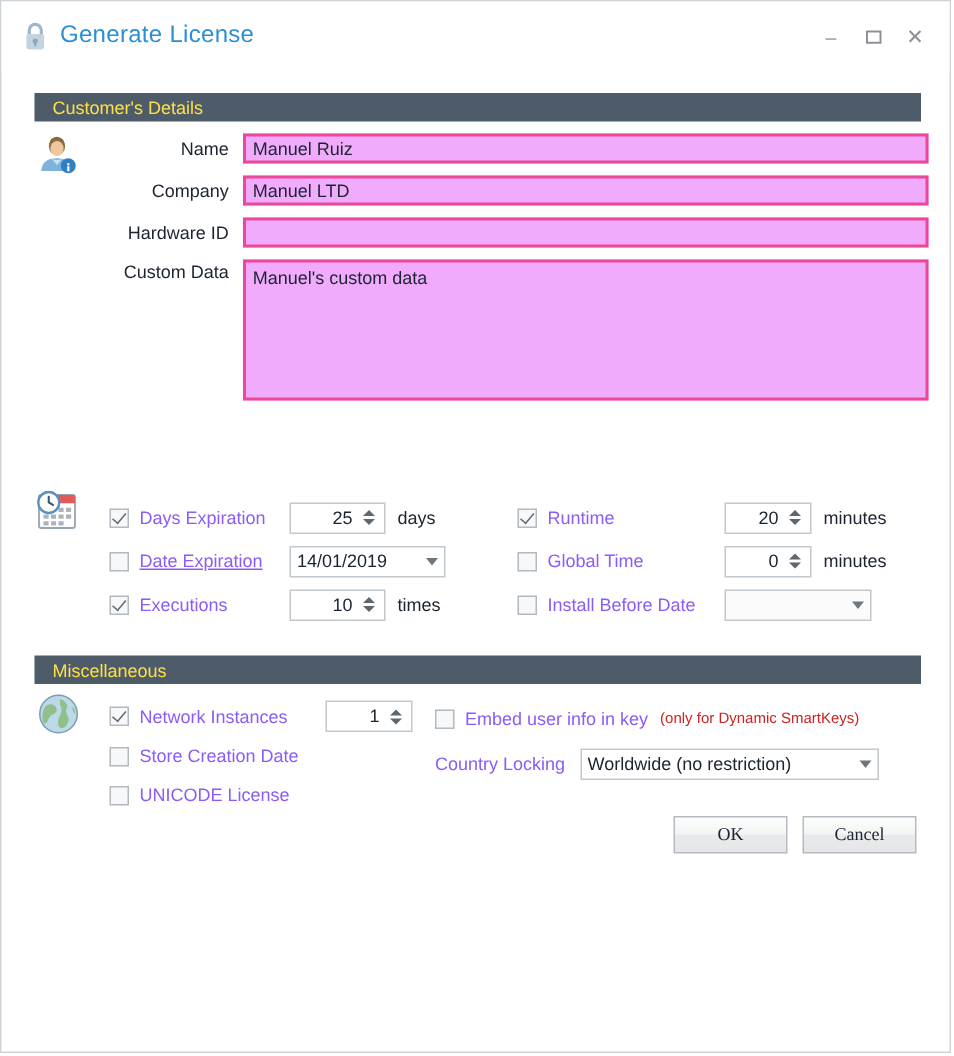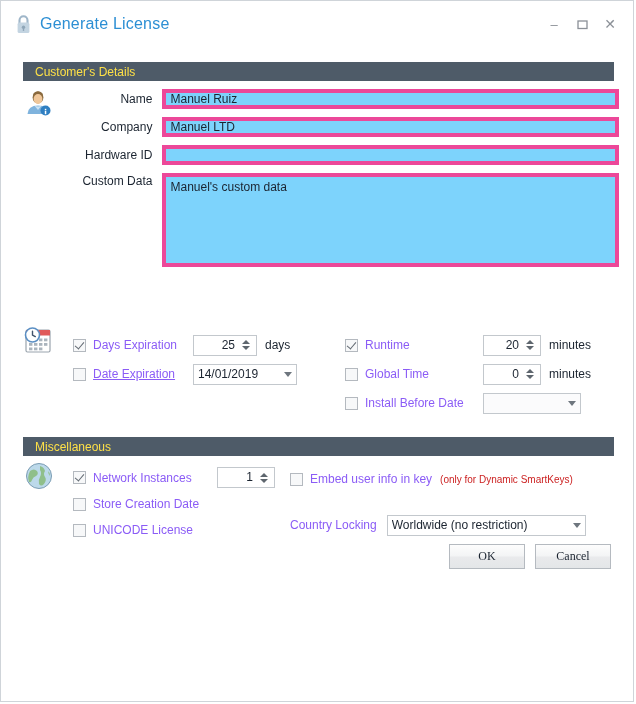--- a/index.html
+++ b/index.html
@@ -95,22 +95,22 @@
     text-align: right;
     padding-right: 10px;
     color: #1b2430;
     font-size: 12px;
     box-sizing: border-box;
   }
   input.text-input, textarea.text-input {
     font-family: "Liberation Sans", sans-serif;
     font-size: 12px;
     color: #1b2430;
-    border: 4px solid #ec4899;
-    background: #7dd3fc;
+    border: 2px solid #ec4899;
+    background: #f0abfc;
     box-sizing: border-box;
     padding: 1px 4px;
     outline: none;
   }
   input.text-input { height: 20px; width: 459px; }
   textarea.text-input {
     width: 459px;
     height: 94px;
     resize: none;
     padding: 3px 4px;
@@ -333,20 +333,32 @@
       <span class="unit">days</span>
     </div>
     <div class="cbx-row" style="height:32px;">
       <span class="cbx"></span>
       <span class="cbx-label" style="width:100px;text-decoration:underline;">Date Expiration</span>
       <span class="combo" style="width:104px;">
         <span class="cval">14/01/2019</span>
         <span class="carr"></span>
       </span>
     </div>
+    <div class="cbx-row" style="height:26px;">
+      <span class="cbx checked"></span>
+      <span class="cbx-label" style="width:100px;">Executions</span>
+      <span class="spinner" style="width:64px;">
+        <span class="val">10</span>
+        <span class="spin-arrows">
+          <span class="arr-up"></span>
+          <span class="arr-dn"></span>
+        </span>
+      </span>
+      <span class="unit">times</span>
+    </div>
   </div>
 
   <div style="position:absolute; left:344px; top:331px;">
     <div class="cbx-row" style="height:26px;">
       <span class="cbx checked"></span>
       <span class="cbx-label" style="width:118px;">Runtime</span>
       <span class="spinner" style="width:58px;">
         <span class="val">20</span>
         <span class="spin-arrows">
           <span class="arr-up"></span>
@@ -411,21 +423,21 @@
       <span class="cbx-label">UNICODE License</span>
     </div>
   </div>
 
   <div style="position:absolute; left:289px; top:464px;">
     <div class="cbx-row" style="height:28px;">
       <span class="cbx"></span>
       <span class="cbx-label">Embed user info in key</span>
       <span class="hint-red">(only for Dynamic SmartKeys)</span>
     </div>
-    <div style="display:flex; align-items:center; height:24px; margin-top:20px;">
+    <div style="display:flex; align-items:center; height:24px; margin-top:4px;">
       <span class="cbx-label" style="margin-right:10px;">Country Locking</span>
       <span class="combo" style="width:199px;">
         <span class="cval">Worldwide (no restriction)</span>
         <span class="carr"></span>
       </span>
     </div>
   </div>
 
   <div style="position:absolute; right:22px; top:543px; display:flex; gap:10px;">
     <button class="btn">OK</button>

